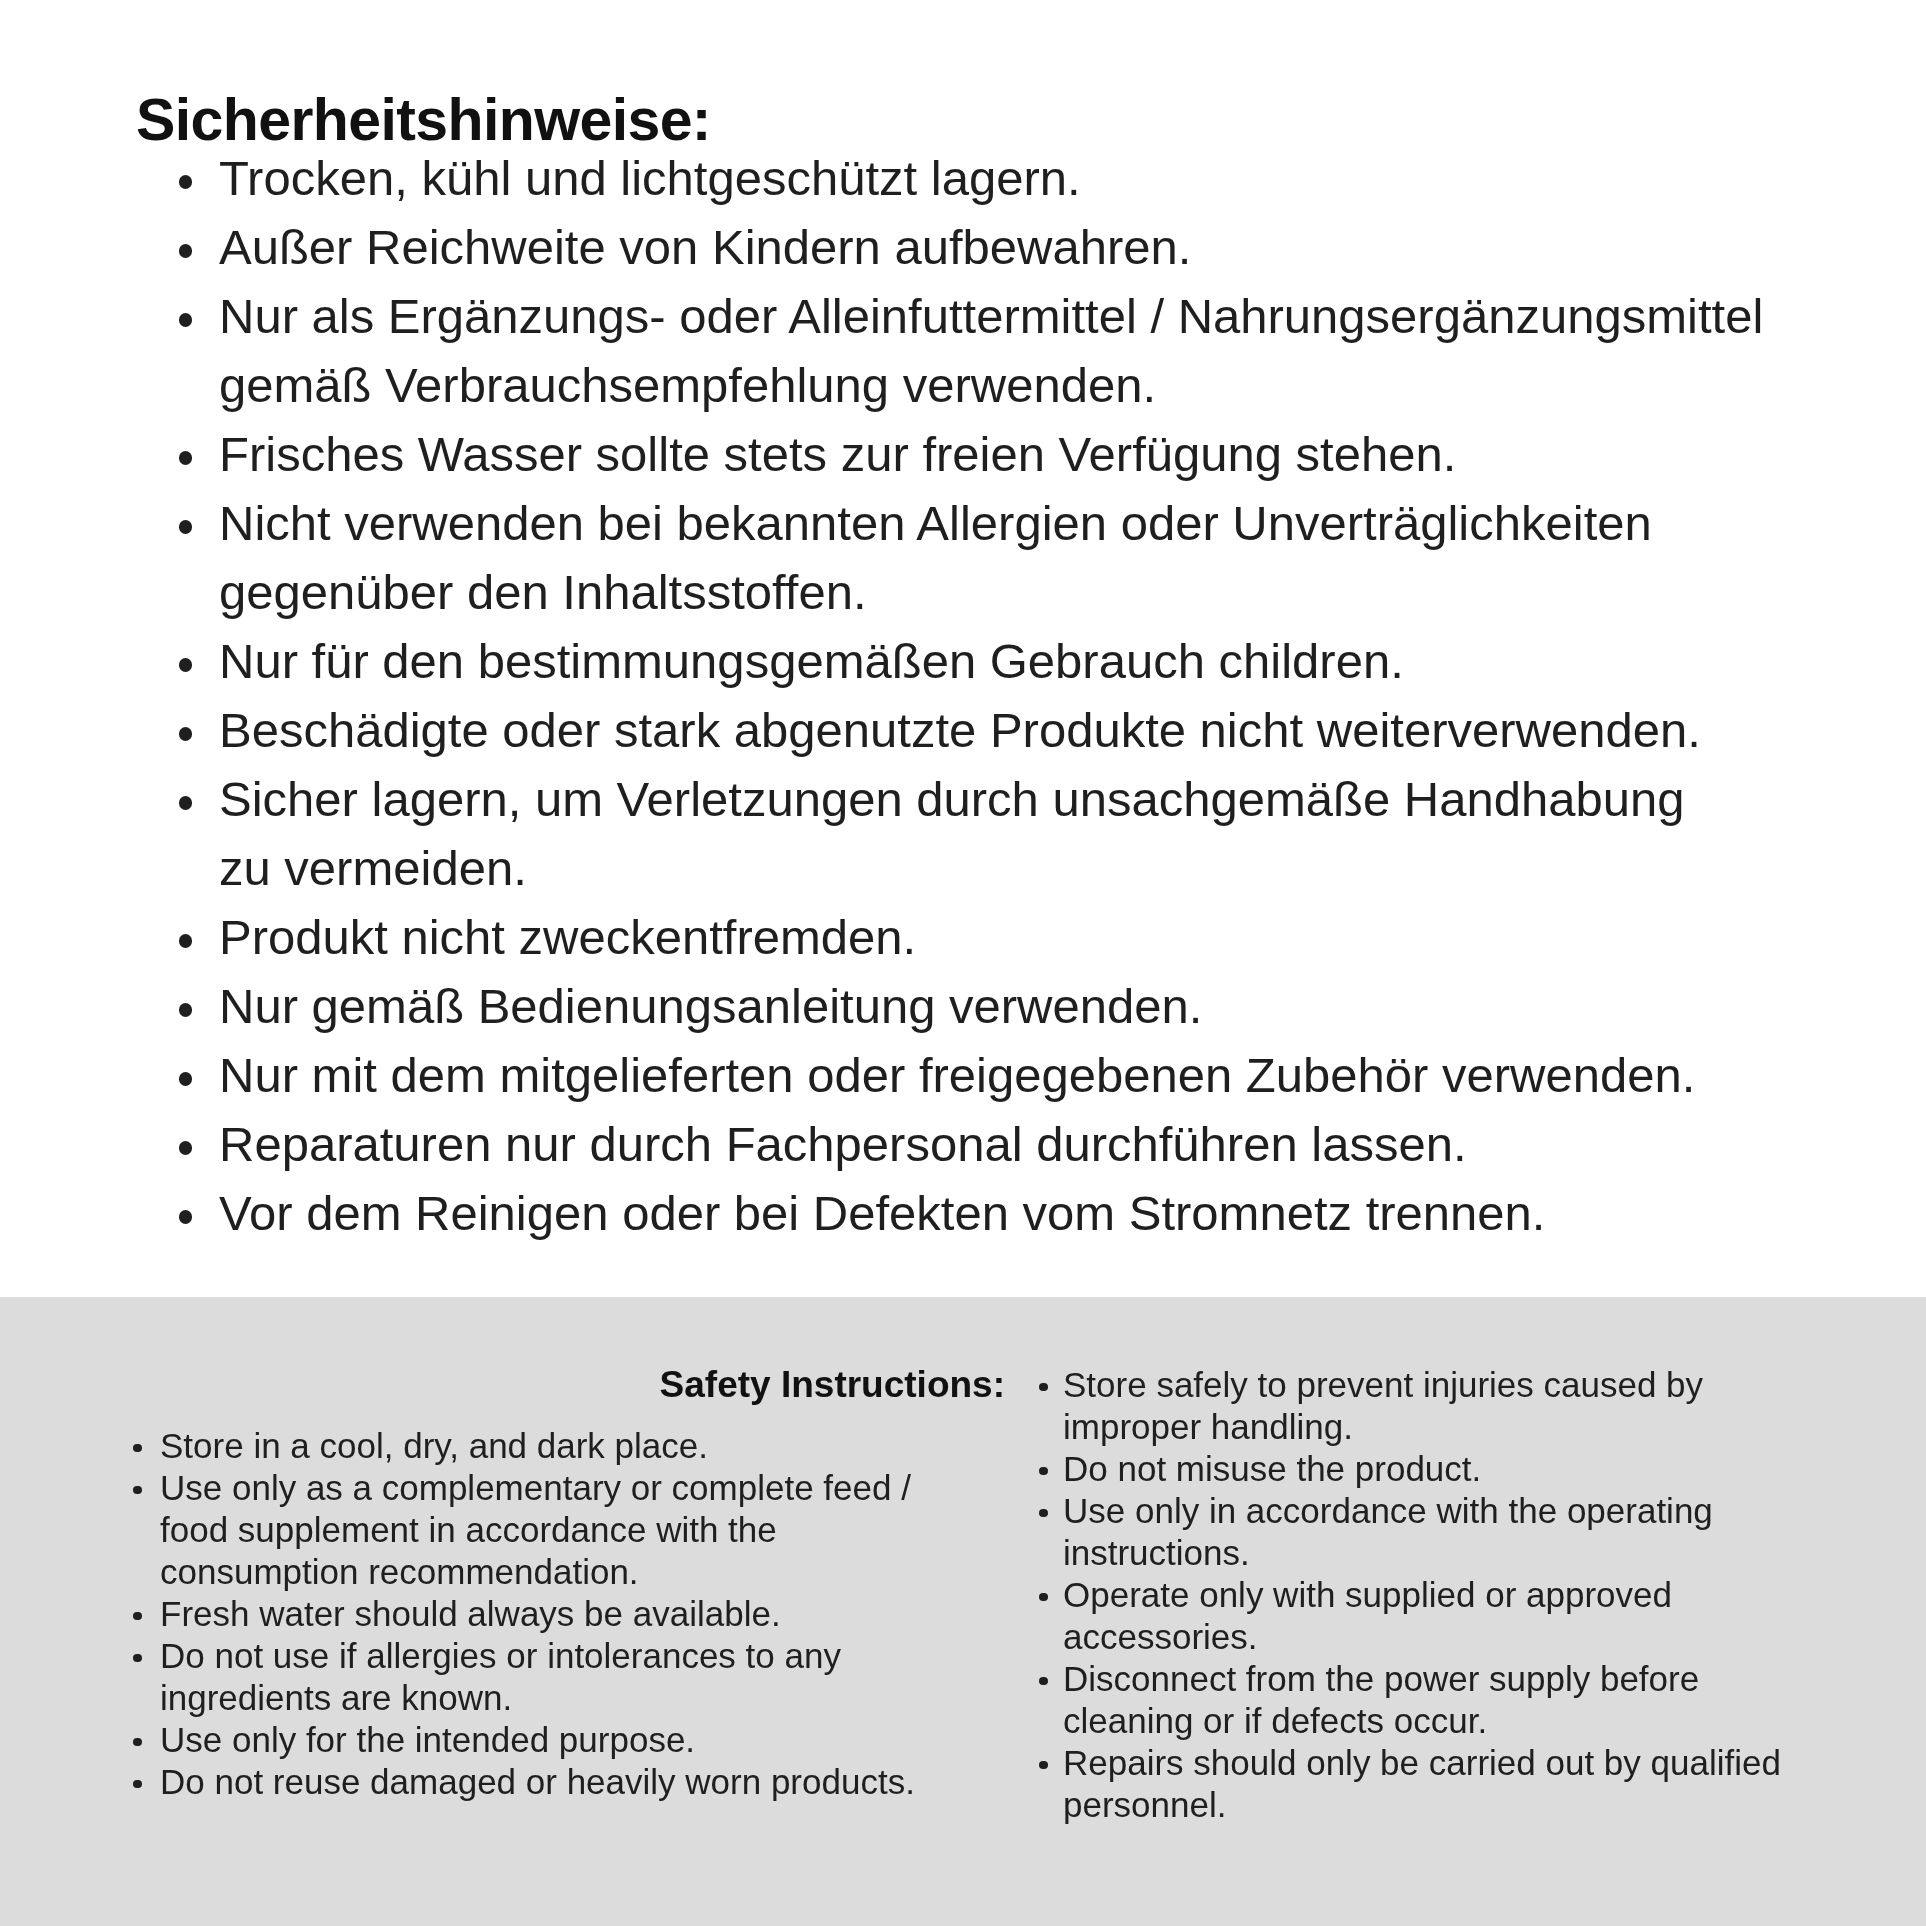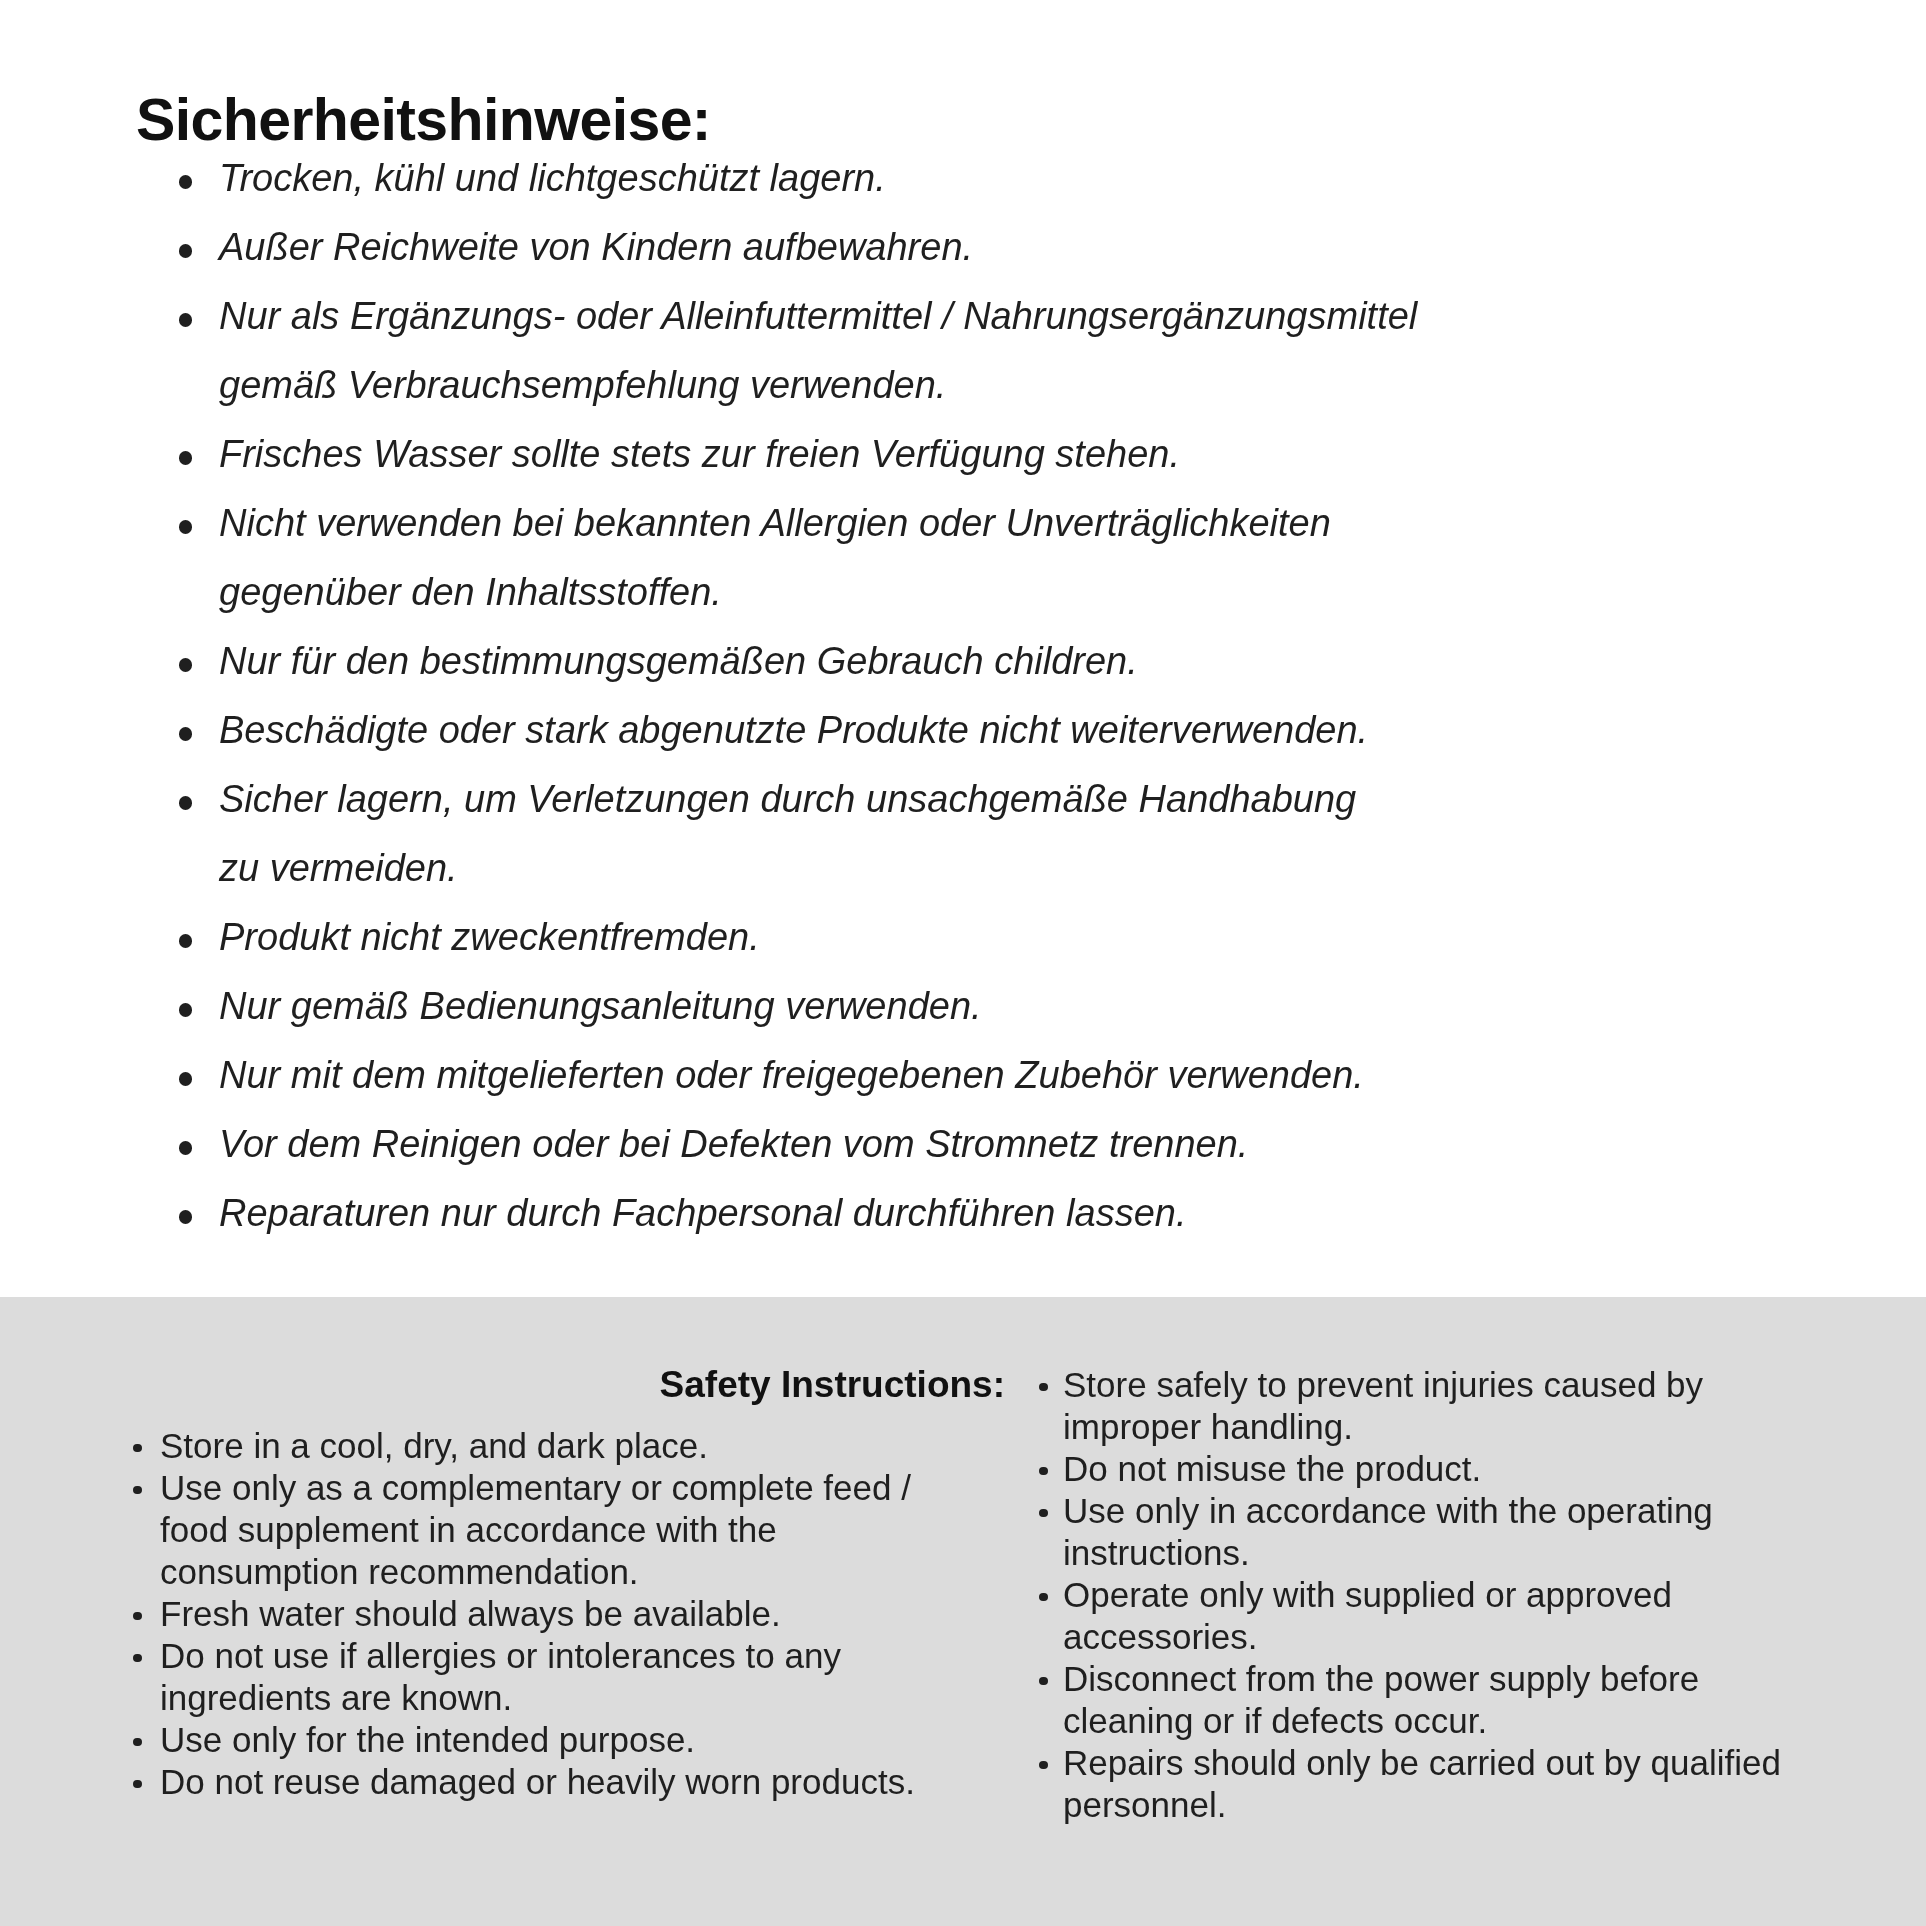--- a/index.html
+++ b/index.html
@@ -18,23 +18,22 @@
     position:absolute;left:136px;top:91px;margin:0;
     font-size:59px;line-height:1;font-weight:700;color:#111111;
     letter-spacing:-0.6px;
   }
   .de-list{
     position:absolute;left:175px;top:144px;margin:0;padding:0;
     list-style:none;width:1734px;
   }
   .de-item{
     position:relative;margin:0;padding:0 0 0 44px;
-    font-size:38px;line-height:69px;
+    font-size:49px;line-height:69px;
     white-space:pre-line;
-    font-style:italic;
   }
   .de-item::before{
     content:"";position:absolute;left:3.9px;top:31px;
     width:13.5px;height:13.5px;border-radius:50%;background:#1f1f1f;
   }
 
   
   .section-en{
     position:absolute;top:1297px;left:0;width:1926px;height:629px;
     background:#dcdcdc;
@@ -72,22 +71,22 @@
         <li class="de-item">Frisches Wasser sollte stets zur freien Verfügung stehen.</li>
         <li class="de-item">Nicht verwenden bei bekannten Allergien oder Unverträglichkeiten
 gegenüber den Inhaltsstoffen.</li>
         <li class="de-item">Nur für den bestimmungsgemäßen Gebrauch children.</li>
         <li class="de-item">Beschädigte oder stark abgenutzte Produkte nicht weiterverwenden.</li>
         <li class="de-item">Sicher lagern, um Verletzungen durch unsachgemäße Handhabung
 zu vermeiden.</li>
         <li class="de-item">Produkt nicht zweckentfremden.</li>
         <li class="de-item">Nur gemäß Bedienungsanleitung verwenden.</li>
         <li class="de-item">Nur mit dem mitgelieferten oder freigegebenen Zubehör verwenden.</li>
+        <li class="de-item">Reparaturen nur durch Fachpersonal durchführen lassen.</li>
         <li class="de-item">Vor dem Reinigen oder bei Defekten vom Stromnetz trennen.</li>
-        <li class="de-item">Reparaturen nur durch Fachpersonal durchführen lassen.</li>
       </ul>
   </section>
 
   <section class="section-en">
     <div class="en-col-left">
       <h2 class="en-title">Safety Instructions:</h2>
       <ul class="en-list">
           <li class="en-item">Store in a cool, dry, and dark place.</li>
           <li class="en-item">Use only as a complementary or complete feed /
 food supplement in accordance with the

